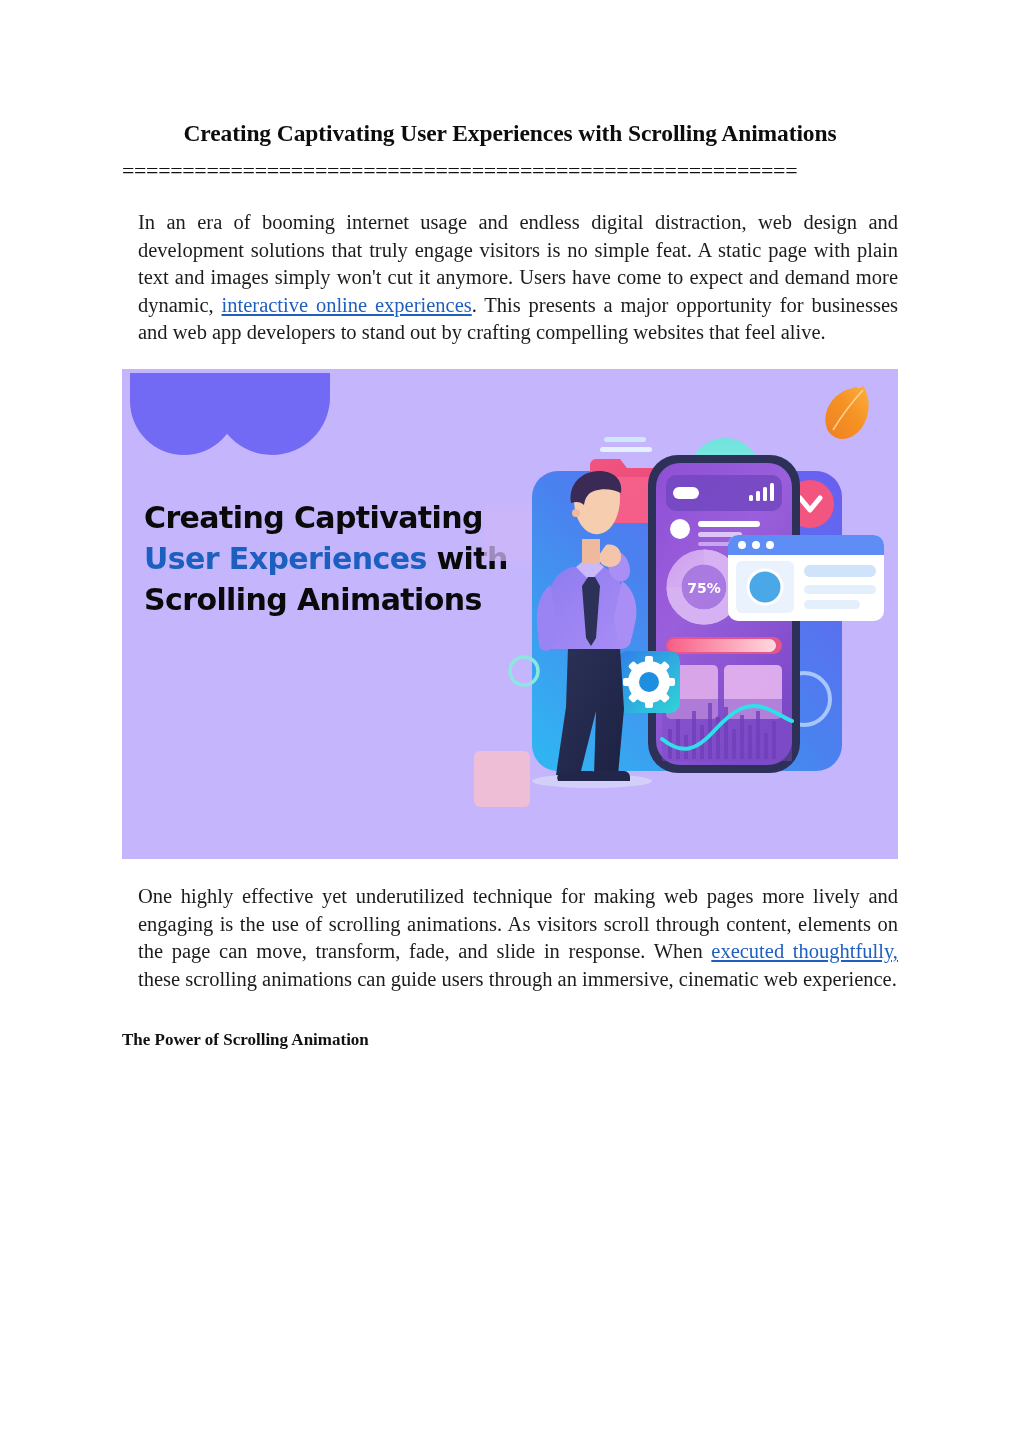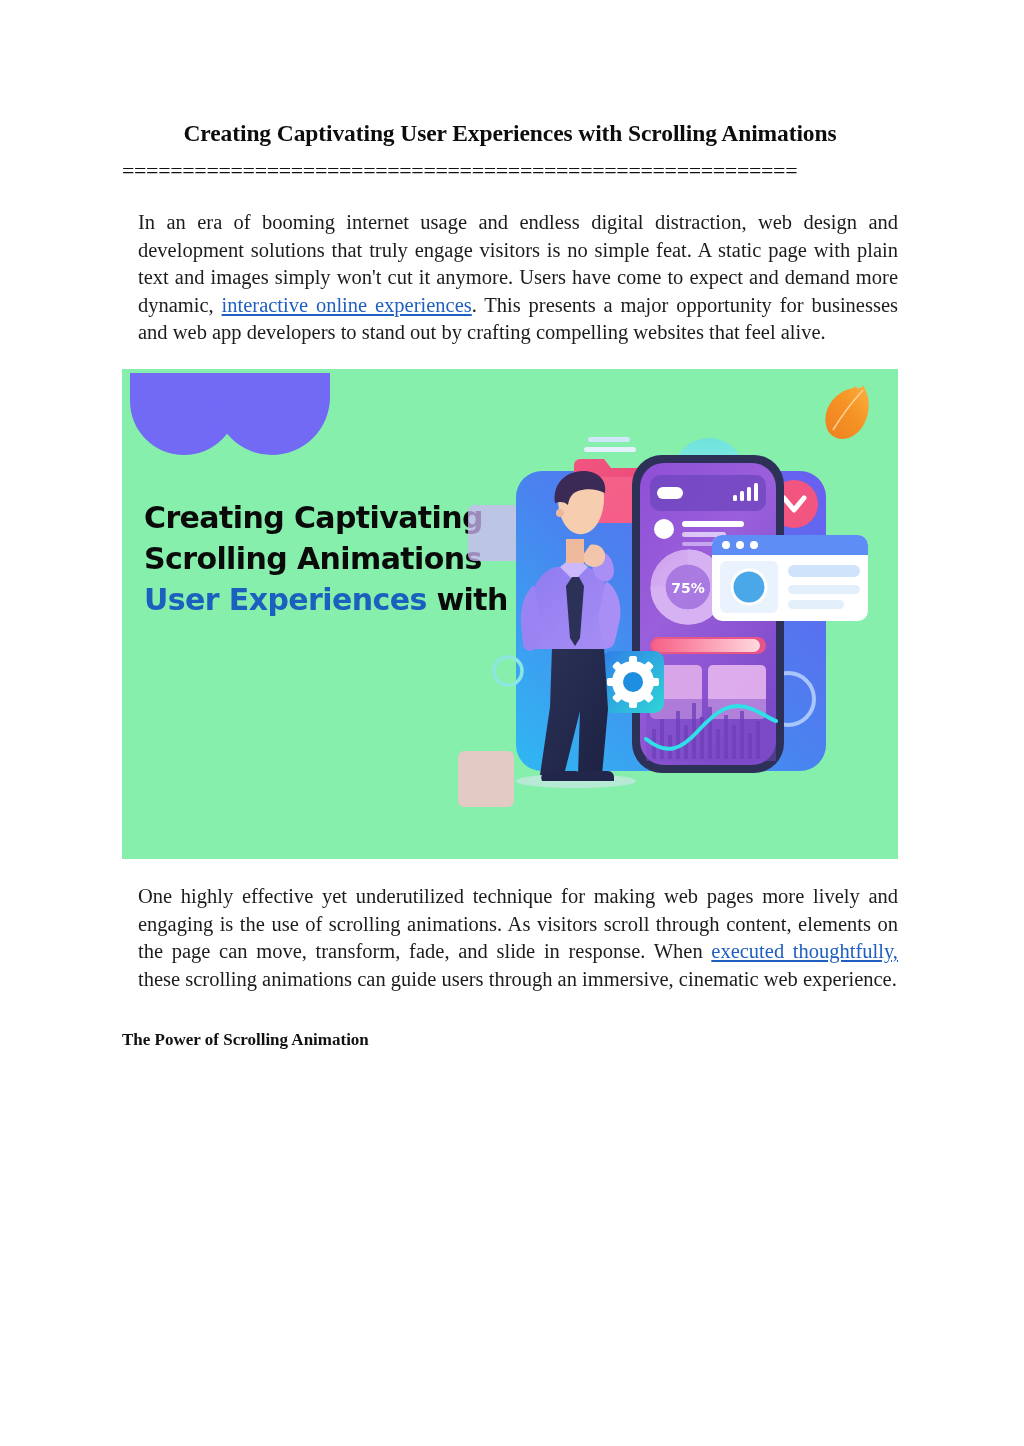--- a/index.html
+++ b/index.html
@@ -87,21 +87,21 @@
     margin: 33px 0 0 0;
     color: #111;
   }
 
   
   .illustration {
     position: relative;
     width: 776px;
     height: 490px;
     margin: 22px 0 24px 0;
-    background: #86efac;
+    background: #c4b5fd;
     overflow: hidden;
   }
 
   
   .blob-wrap {
     position: absolute;
     left: 8px;
     top: 4px;
     width: 200px;
     height: 82px;
@@ -143,21 +143,21 @@
     font-weight: bold;
     font-size: 30px;
     line-height: 41px;
     letter-spacing: -0.6px;
     color: #0a0a0a;
   }
   .illus-headline .hl-blue { color: #1b5fbf; }
 
   .illus-art {
     position: absolute;
-    left: 334px;
+    left: 350px;
     top: 30px;
     width: 420px;
     height: 450px;
   }
 
   .scene-svg { display:block; }
 </style>
 </head>
 <body>
 
@@ -186,22 +186,22 @@
               <stop offset="100%" stop-color="#fbb040"></stop>
             </linearGradient>
           </defs>
           <path d="M44 6 C44 2 41 9 37 7 C36 3 33 9 29 8 C13 13 3 29 6 44 C8 56 20 61 31 56 C46 49 52 28 47 13 C46 10 45 8 44 6 Z" fill="url(#leafGrad)"></path>
           <path d="M43 9 C33 20 22 34 13 49" stroke="#ffd9a8" stroke-width="1.6" fill="none" opacity="0.85"></path>
         </svg>
       </div>
 
       <div class="illus-headline">
         <div>Creating Captivating</div>
+        <div><span class="hl-blue">User Experiences</span><span> with</span></div>
         <div>Scrolling Animations</div>
-        <div><span class="hl-blue">User Experiences</span><span> with</span></div>
       </div>
 
       <div class="illus-art">
         <svg viewBox="0 0 420 450" width="420" height="450" class="scene-svg">
           <defs>
             <linearGradient id="cardGrad" x1="0" y1="1" x2="1" y2="0">
               <stop offset="0%" stop-color="#2fb8f2"></stop>
               <stop offset="50%" stop-color="#4a82ef"></stop>
               <stop offset="100%" stop-color="#6a5ef0"></stop>
             </linearGradient>

